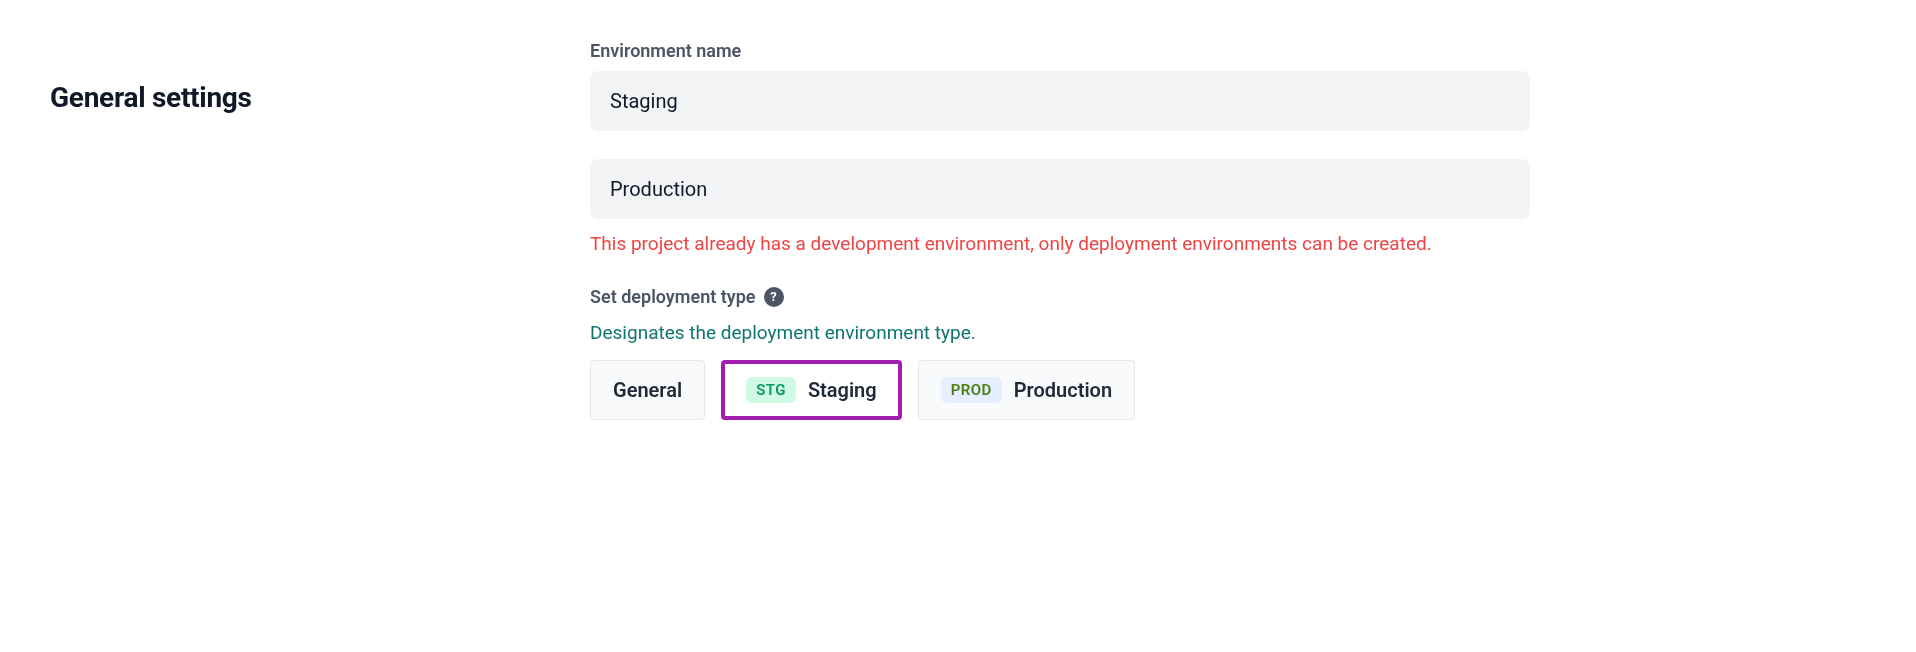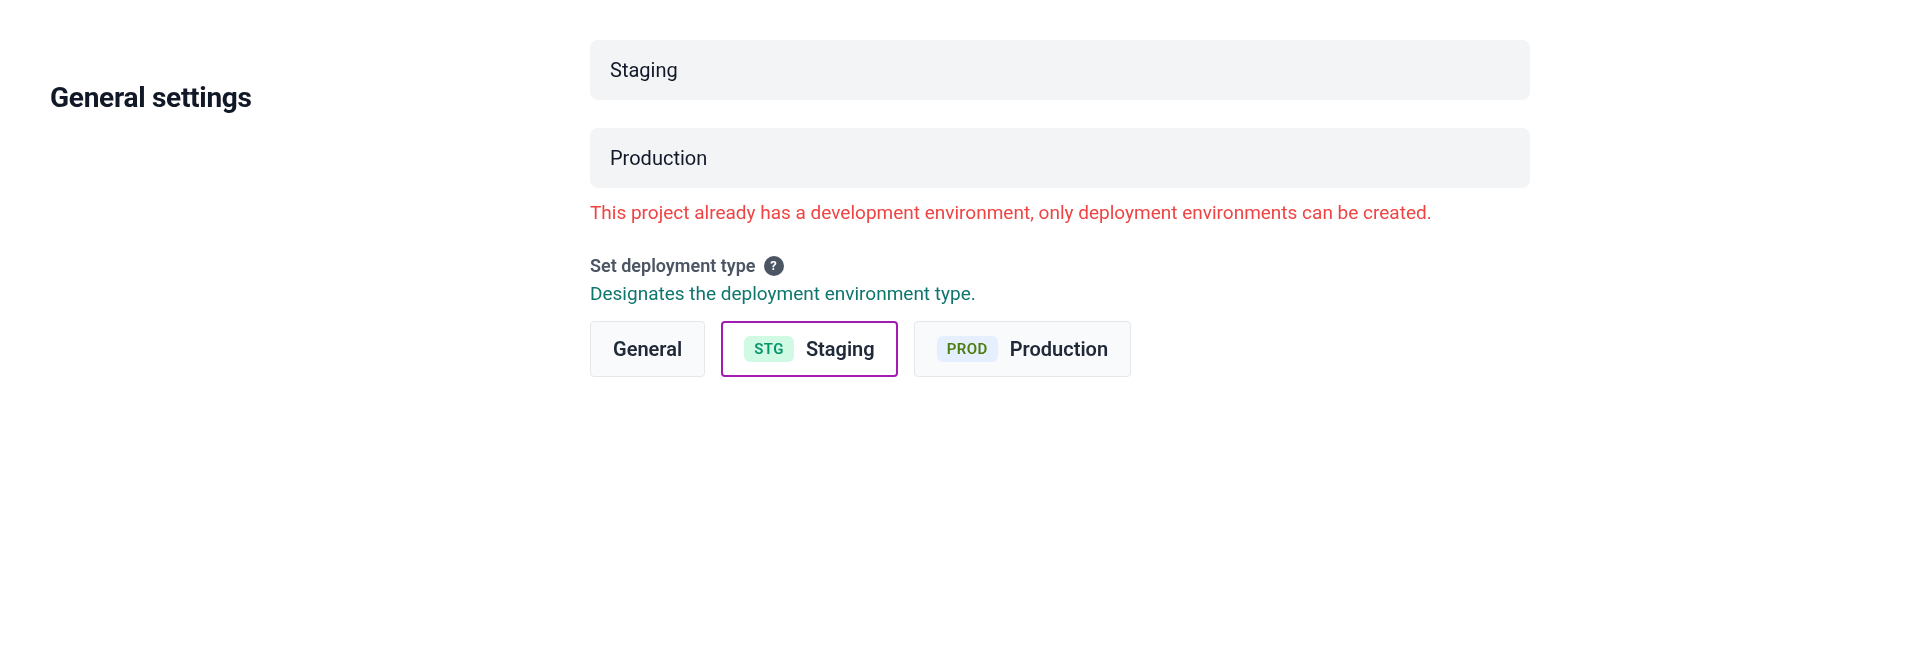--- a/index.html
+++ b/index.html
@@ -66,21 +66,21 @@
     .help-text {
       font-size: 19px;
       color: #ef4444;
       margin-top: 10px;
       line-height: 1.55;
     }
     .label-with-icon {
       display: flex;
       align-items: center;
       gap: 8px;
-      margin-bottom: 6px;
+      margin-bottom: 14px;
     }
     .label-with-icon .form-label {
       margin-bottom: 0;
     }
     .help-icon-circle {
       width: 20px;
       height: 20px;
       border-radius: 50%;
       background: #4b5563;
       color: #ffffff;
@@ -107,21 +107,21 @@
       border: 1px solid #e5e7eb;
       background: #f9fafb;
       border-radius: 4px;
       font-size: 20px;
       font-weight: 600;
       color: #1f2937;
       cursor: pointer;
       font-family: inherit;
     }
     .pill.selected {
-      border: 2px solid #a21caf;
+      border: 4px solid #a21caf;
       background: #ffffff;
       padding: 13px 21px;
     }
     .badge {
       display: inline-flex;
       align-items: center;
       justify-content: center;
       padding: 4px 10px;
       border-radius: 6px;
       font-size: 15px;
@@ -141,20 +141,21 @@
 <body>
 
 <div class="container">
   <div class="left-col">
     <h1 class="page-title">General settings</h1>
   </div>
 
   <div class="right-col">
 
     <div class="form-group">
+      <label class="form-label">Environment name</label>
       <input type="text" class="form-input" value="Staging" style="">
     </div>
 
     <div class="form-group">
       <div class="form-readonly">Production</div>
       <p class="help-text">This project already has a development environment, only deployment environments can be created.</p>
     </div>
 
     <div class="form-group">
       <div class="label-with-icon">

